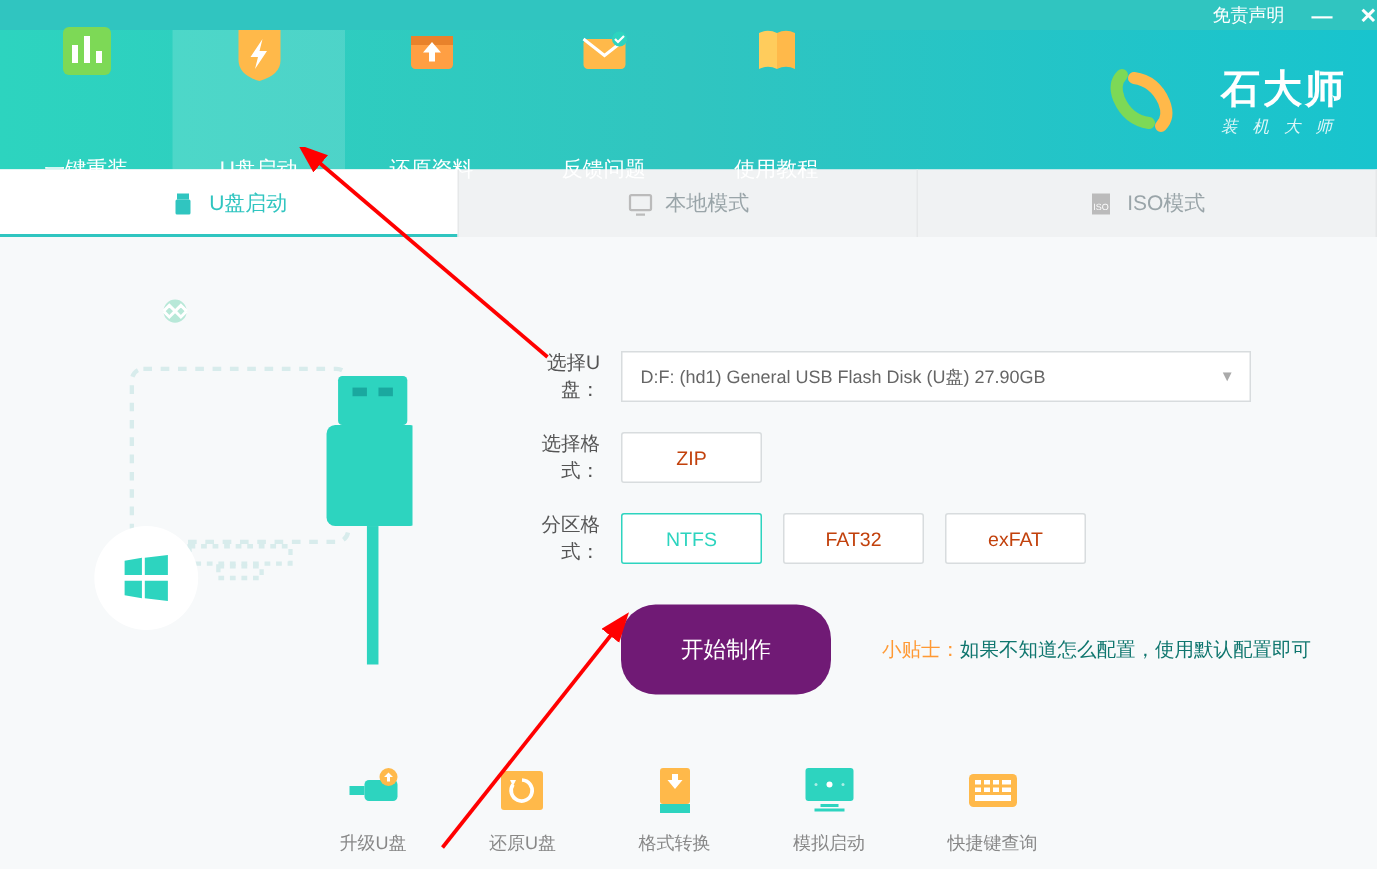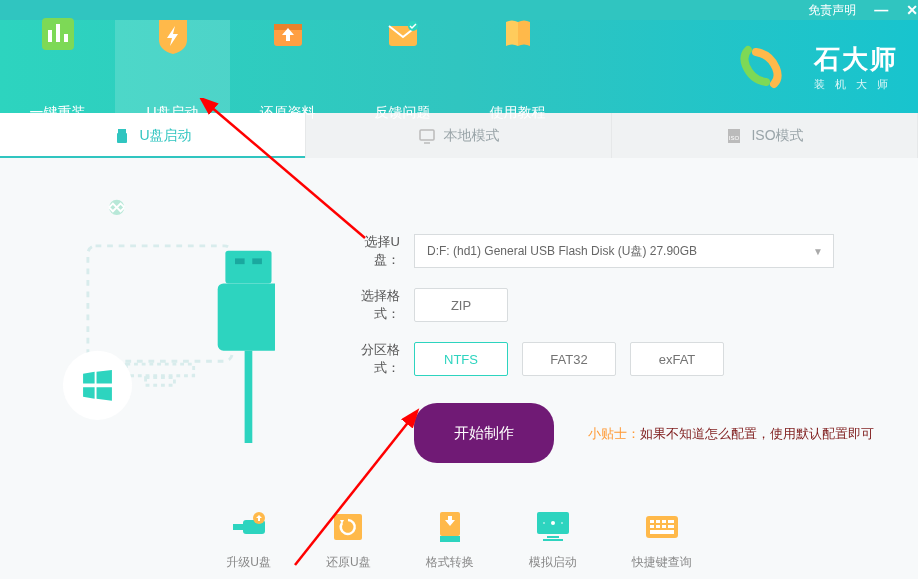--- a/index.html
+++ b/index.html
@@ -11,44 +11,44 @@
     
     .topbar { height: 93px; background: linear-gradient(to right, #2dd4bf 0%, #30c5c0 50%, #18c4ce 100%); display: flex; align-items: center; }
     .nav-item { width: 115px; height: 93px; display: flex; flex-direction: column; align-items: center; justify-content: center; gap: 8px; cursor: pointer; }
     .nav-item.active { background: rgba(255,255,255,0.15); }
     .nav-icon { width: 44px; height: 44px; display: flex; align-items: center; justify-content: center; }
     .nav-label { color: #fff; font-size: 14px; margin-top: 40px; }
     .brand { margin-left: auto; margin-right: 20px; display: flex; align-items: center; gap: 28px; }
     .brand-logo { width: 50px; height: 50px; }
     .brand-text { color: #fff; }
     .brand-main { font-size: 26px; font-weight: bold; letter-spacing: 2px; }
-    .brand-sub { font-size: 11px; letter-spacing: 10px; opacity: 0.85; }
+    .brand-sub { font-size: 11px; letter-spacing: 10px; opacity: 0.85; font-style: italic; }
 
     .subtabs { height: 45px; background: #f0f2f3; display: flex; }
     .subtab { flex: 1; display: flex; align-items: center; justify-content: center; gap: 8px; color: #9aa5a9; font-size: 14px; cursor: pointer; border-right: 1px solid #e6e8e9; }
     .subtab.active { background: #fff; color: #30c5c0; box-shadow: inset 0 -2px 0 #30c5c0; }
     .subtab-icon { width: 18px; height: 18px; }
 
     .main { position: relative; padding: 20px 40px 20px 50px; height: calc(579px - 20px - 93px - 45px - 90px); }
     
     .illustration { position: absolute; left: 45px; top: 35px; width: 230px; height: 250px; }
     
     .form-area { margin-left: 290px; margin-top: 55px; }
     .form-row { display: flex; align-items: center; margin-bottom: 18px; gap: 14px; }
     .form-label { font-size: 13px; color: #555; width: 60px; text-align: right; }
     
     .select-box { flex: 1; max-width: 420px; height: 34px; border: 1px solid #d8dcde; background: #fff; display: flex; align-items: center; padding: 0 12px; font-family: "Courier New", monospace; font-size: 12px; color: #666; position: relative; cursor: pointer; }
     .select-box .chevron { position: absolute; right: 10px; color: #aaa; font-size: 10px; }
     
-    .opt-btn { width: 94px; height: 34px; border: 1px solid #d8dcde; background: #fff; color: #737373; font-size: 13px; display: flex; align-items: center; justify-content: center; cursor: pointer; border-radius: 2px; }
+    .opt-btn { width: 94px; height: 34px; border: 1px solid #d8dcde; background: #fff; color: #c2410c; font-size: 13px; display: flex; align-items: center; justify-content: center; cursor: pointer; border-radius: 2px; }
     .opt-btn.selected { border-color: #2dd4bf; color: #2dd4bf; }
     
     .start-btn { width: 140px; height: 60px; background: #701a75; color: #fff; border-radius: 23px; display: flex; align-items: center; justify-content: center; font-size: 15px; cursor: pointer; margin-left: 74px; }
     .tip-label { color: #ff9933; font-size: 13px; }
-    .tip-text { color: #7f1d1d; font-size: 13px; }
+    .tip-text { color: #0f766e; font-size: 13px; }
     
     .bottom-tools { height: 90px; display: flex; justify-content: center; gap: 55px; padding-top: 10px; }
     .tool-item { display: flex; flex-direction: column; align-items: center; gap: 10px; cursor: pointer; justify-content: center; }
     .tool-icon { width: 40px; height: 36px; }
     .tool-label { font-size: 12px; color: #888; }
     
     .arrow { position: absolute; pointer-events: none; }
   </style>
 </head>
 <body>

